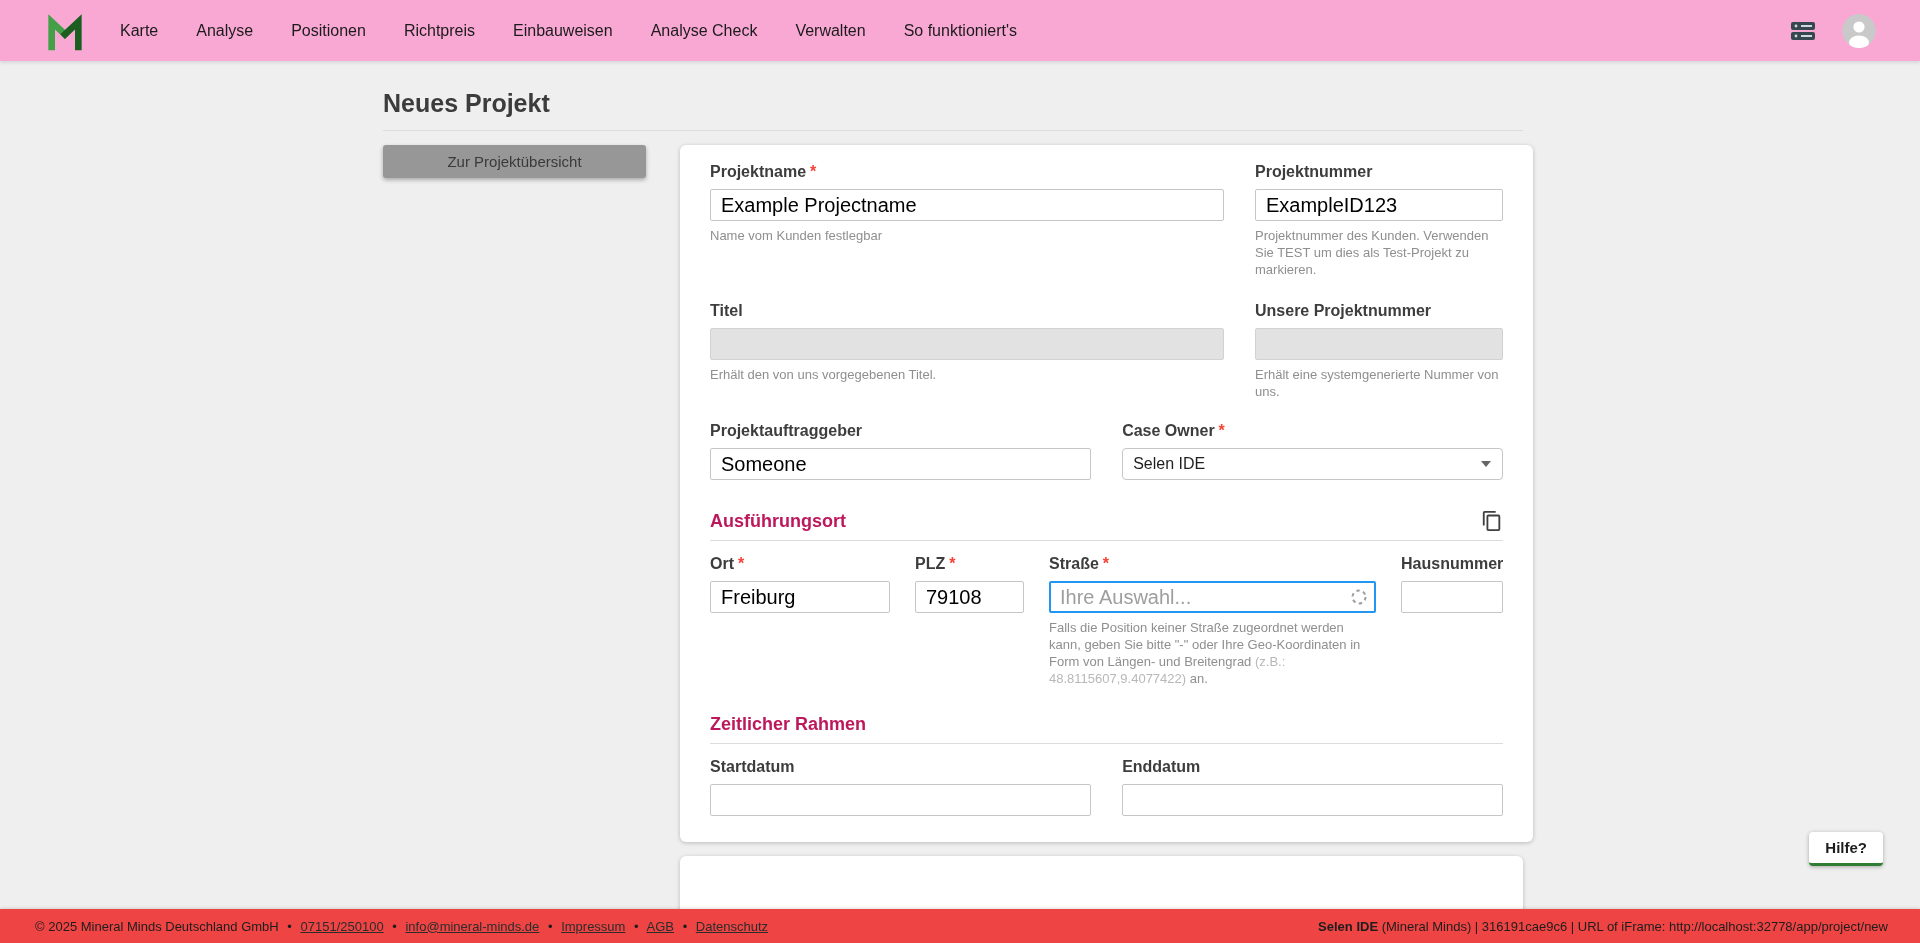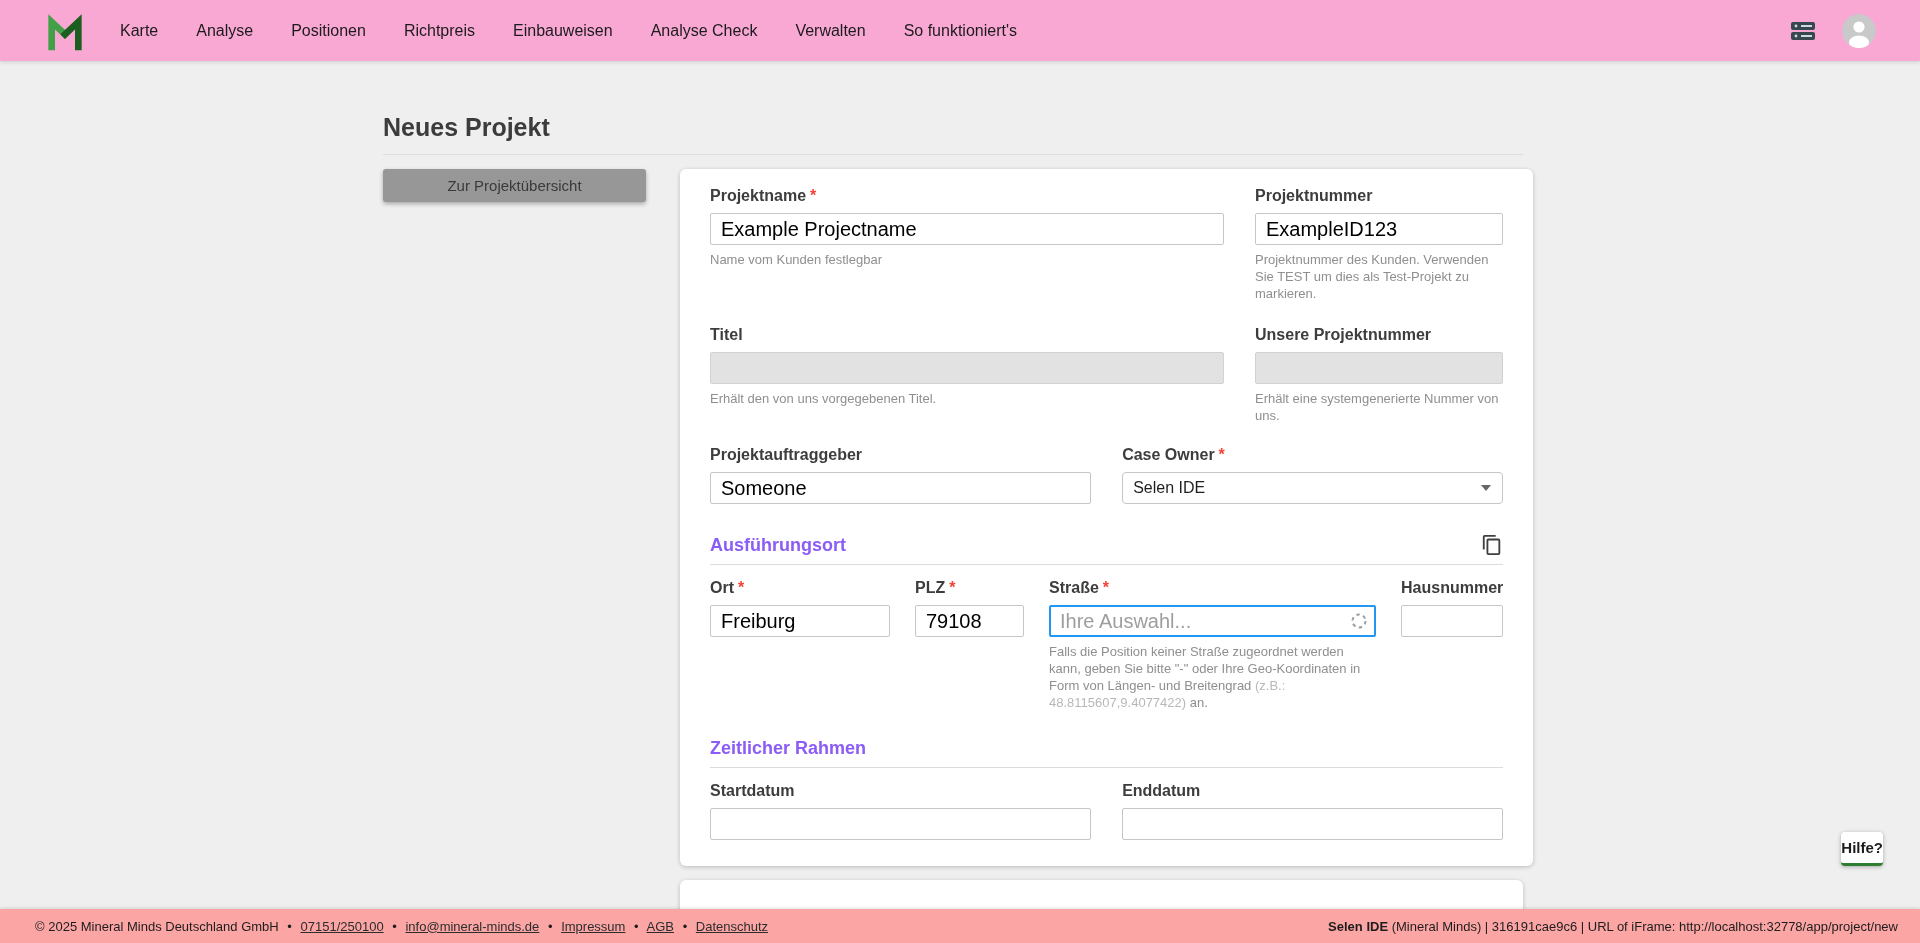--- a/index.html
+++ b/index.html
@@ -21,21 +21,21 @@
   .nav-items { display:flex; margin-left:16px; }
   .nav-item {
     font-size:16px; font-weight:500; color:#1b1b1b;
     padding:0 19px; text-decoration:none; cursor:pointer; line-height:61px; white-space:nowrap;
   }
   .nav-right { margin-left:auto; display:flex; align-items:center; gap:26px; padding-right:44px; }
   .icon-btn { display:flex; cursor:pointer; }
   .avatar { width:34px; height:34px; border-radius:50%; overflow:hidden; display:block; cursor:pointer; }
 
   
-  .content { margin-left:383px; width:1140px; padding-top:113px; }
+  .content { margin-left:383px; width:1140px; padding-top:89px; }
   .page-title { font-size:25px; font-weight:bold; color:#3c3c3c; margin-bottom:12px; }
   .title-rule { border:none; border-top:1px solid #dcdcdc; margin:0 0 14px 0; }
   .layout-row { display:flex; gap:34px; align-items:flex-start; }
   .left-col { width:263px; flex:none; }
   .back-btn {
     width:100%; height:33px; background:#979797; color:#3a3a3a;
     border:none; border-radius:3px; font-size:15px; font-family:inherit;
     box-shadow:0 2px 4px rgba(0,0,0,.3); cursor:pointer;
   }
 
@@ -69,38 +69,38 @@
 
   .select {
     height:32px; border:1px solid #c6c6c6; border-radius:4px; padding:0 10px;
     font-size:16px; color:#1f1f1f; background:#fff; cursor:pointer;
     display:flex; align-items:center; justify-content:space-between;
   }
 
   .section { margin-top:0; }
   .section.gap-top { margin-top:26px; }
   .section-head { display:flex; align-items:center; justify-content:space-between; }
-  .section-head h2 { font-size:18px; font-weight:bold; color:#8b5cf6; line-height:22px; }
+  .section-head h2 { font-size:18px; font-weight:bold; color:#be185d; line-height:22px; }
   .section-rule { border:none; border-top:1px solid #dcdcdc; margin:8px 0 14px 0; }
 
   .input-wrap { position:relative; }
   .spinner { position:absolute; right:8px; top:50%; margin-top:-9px; display:flex; }
 
   
   .help-btn {
     position:fixed; right:37px; bottom:77px; background:#fff;
     border:none; border-bottom:3px solid #2e7d32; border-radius:4px;
-    padding:7px 0; font-size:15px; font-weight:bold; font-family:inherit; color:#1d1d1d;
+    padding:7px 16px; font-size:15px; font-weight:bold; font-family:inherit; color:#1d1d1d;
     box-shadow:0 1px 4px rgba(0,0,0,.3); cursor:pointer; z-index:30;
   }
 
   .footer {
-    position:fixed; left:0; right:0; bottom:0; height:34px; background:#fca5a5;
+    position:fixed; left:0; right:0; bottom:0; height:34px; background:#ef4444;
     box-shadow:0 -1px 3px rgba(0,0,0,.12); display:flex; align-items:center;
-    justify-content:space-between; padding:0 22px 0 35px; font-size:13px; color:#1d1d1d; z-index:25;
+    justify-content:space-between; padding:0 32px 0 35px; font-size:13px; color:#1d1d1d; z-index:25;
   }
   .f-link { color:#2c2c2c; text-decoration:underline; cursor:pointer; }
   .sep { margin:0 5px; color:#1d1d1d; }
   .footer-right { white-space:nowrap;margin-left:44px; }
   .footer-right b { font-weight:bold; }
 </style>
 </head>
 <body>
 
 <header class="topnav">

